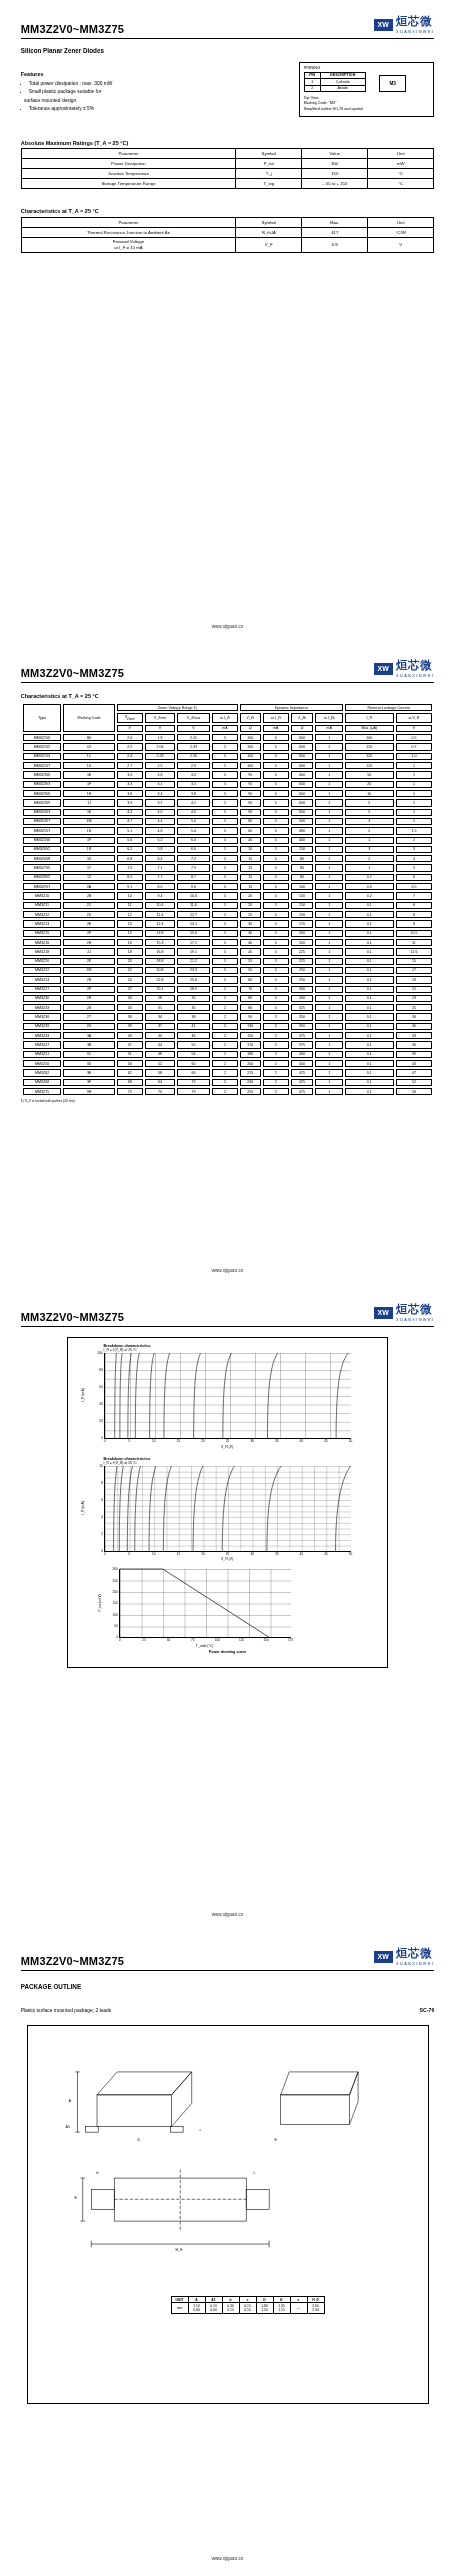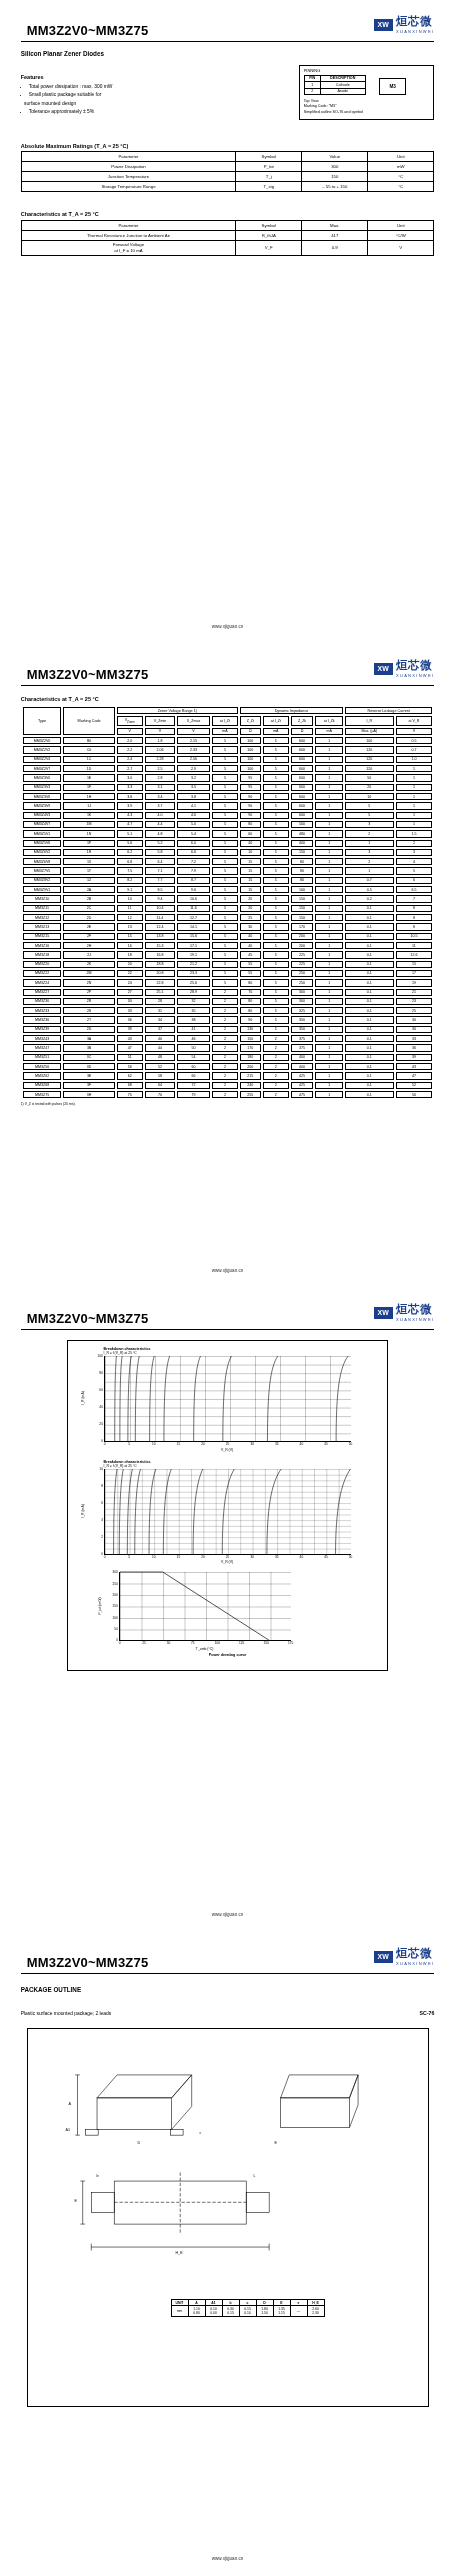--- a/index.html
+++ b/index.html
@@ -21,25 +21,24 @@
   .page-3 { height: 644px; }
   .page-4 { height: 644px; }
 
   
   .hdr {
     display: flex;
     justify-content: space-between;
     align-items: flex-start;
   }
   .hdr-title {
-    font-size: 13px;
+    font-size: 11px;
     font-weight: bold;
     letter-spacing: 0.2px;
     padding-top: 6.9px;
-    margin-left: 6px;
   }
   .logo-wrap { display:flex; align-items:center; gap:2.9px; }
   .logo-mark {
     width: 19.5px; height: 12.6px;
     background: #1b3f8b;
     color: #fff;
     font-size: 6.9px;
     font-weight: bold;
     display:flex; align-items:center; justify-content:center;
     letter-spacing: 0.3px;

